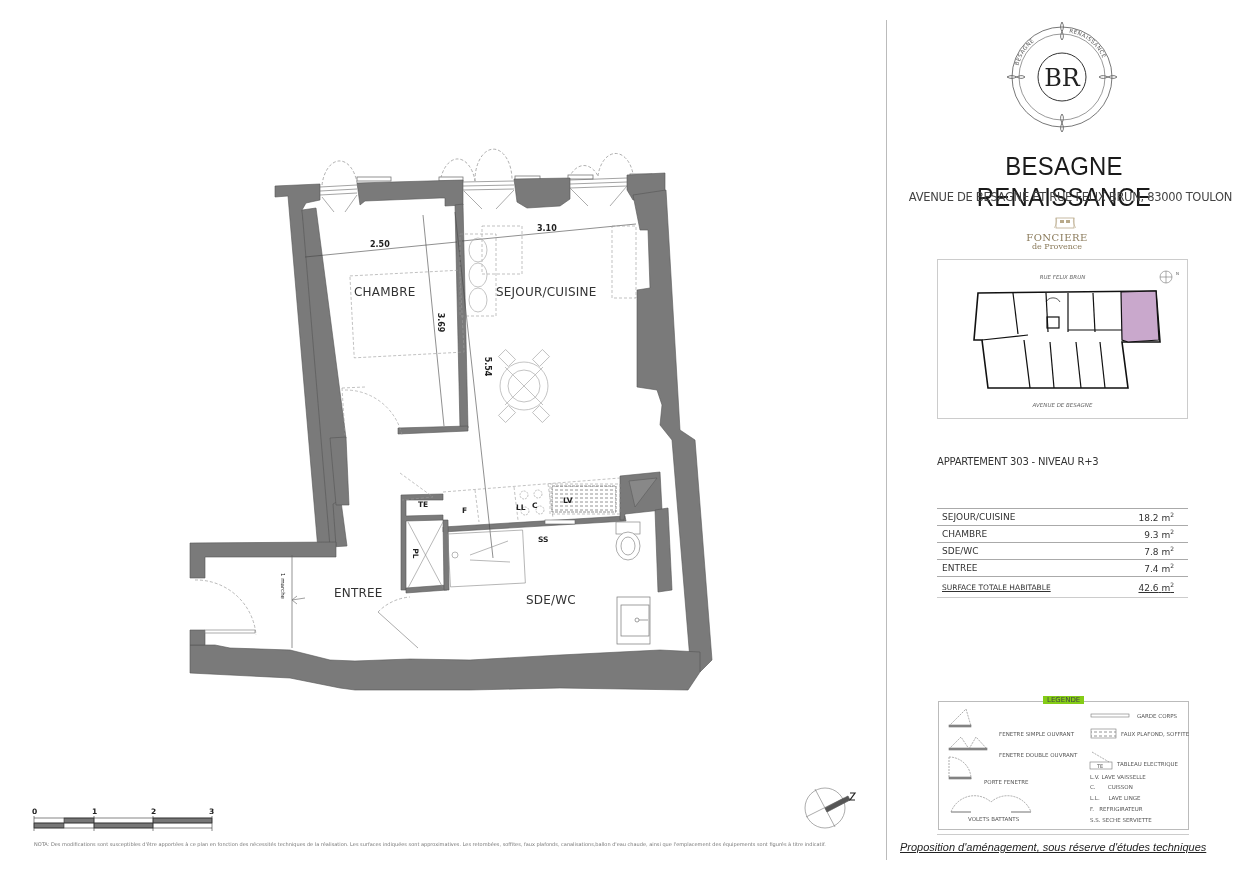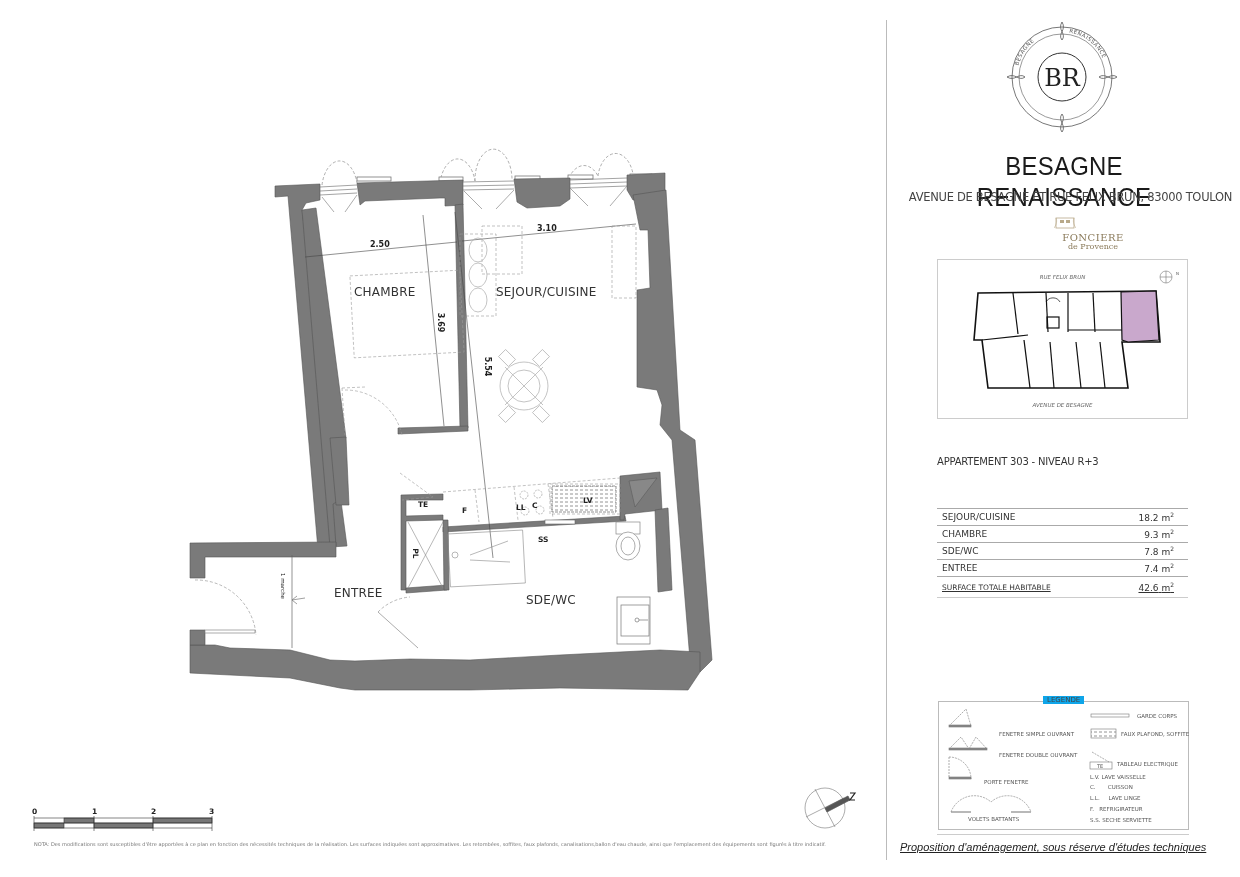--- a/index.html
+++ b/index.html
@@ -5,34 +5,34 @@
   html,body{margin:0;padding:0;background:#fff;}
   body{width:1240px;height:877px;position:relative;overflow:hidden;font-family:"Liberation Sans",sans-serif;color:#222;}
   .abs{position:absolute;}
   #plan-svg{position:absolute;left:0;top:0;}
   .room-label{position:absolute;font-family:"DejaVu Sans",sans-serif;font-size:12px;color:#333;letter-spacing:0.2px;white-space:nowrap;}
   .dim{position:absolute;font-family:"DejaVu Sans",sans-serif;font-size:8px;font-weight:bold;color:#222;white-space:nowrap;}
   .fixture{position:absolute;font-family:"DejaVu Sans",sans-serif;font-size:7.5px;font-weight:bold;color:#222;white-space:nowrap;}
   .divider-v{position:absolute;left:886px;top:20px;width:1px;height:840px;background:#bbb;}
   .title{position:absolute;left:906px;width:316px;top:151px;text-align:center;font-family:"Liberation Sans",sans-serif;font-size:26px;color:#1a1a1a;letter-spacing:0.3px;transform:scaleX(0.92);}
   .address{position:absolute;left:896px;width:336px;top:190px;text-align:right;font-family:"DejaVu Sans",sans-serif;font-size:11.5px;color:#444;letter-spacing:-0.3px;}
-  .fonciere{position:absolute;left:1028px;width:130px;top:233px;text-align:center;font-family:"DejaVu Serif",serif;font-size:10px;color:#8a7a5a;letter-spacing:0.5px;line-height:9px;}
+  .fonciere{position:absolute;left:992px;width:130px;top:233px;text-align:center;font-family:"DejaVu Serif",serif;font-size:10px;color:#8a7a5a;letter-spacing:0.5px;line-height:9px;}
   .fonciere small{display:block;font-size:8px;letter-spacing:0;}
   .keyplan{position:absolute;left:937px;top:259px;width:251px;height:160px;border:1px solid #ccc;box-sizing:border-box;}
   .keyplan .street{position:absolute;font-family:"DejaVu Sans",sans-serif;font-style:italic;font-size:5.5px;color:#666;width:100%;text-align:center;}
   .apt-title{position:absolute;left:937px;width:251px;top:456px;font-family:"DejaVu Sans",sans-serif;font-size:10px;color:#333;letter-spacing:-0.2px;}
   .surf-table{position:absolute;left:937px;top:508px;width:251px;border-collapse:collapse;font-family:"DejaVu Sans",sans-serif;font-size:9px;color:#333;}
   .surf-table td{padding:1px 5px;height:14px;border-bottom:1px solid #aaa;}
   .surf-table tr.first td{border-top:1px solid #aaa;}
   .surf-table td.v{text-align:right;padding-right:14px;}
   .surf-table tr.total td{font-size:7.5px;height:18px;border-top:1px solid #aaa;border-bottom:1px solid #ccc;text-decoration:underline;}
   .surf-table tr.total td.v{font-size:9px;}
   .surf-table sup{font-size:6px;}
   .legend{position:absolute;left:938px;top:701px;width:251px;height:129px;border:1px solid #bbb;box-sizing:border-box;}
-  .legend-title{position:absolute;left:104px;top:-6px;background:#0ea5e9;padding:0 4px;font-family:"DejaVu Sans",sans-serif;font-size:7px;color:#444;}
+  .legend-title{position:absolute;left:104px;top:-6px;background:#84cc16;padding:0 4px;font-family:"DejaVu Sans",sans-serif;font-size:7px;color:#444;}
   .lg-txt{position:absolute;font-family:"DejaVu Sans",sans-serif;font-size:5.5px;color:#555;white-space:nowrap;}
   .disclaimer{position:absolute;left:900px;width:330px;top:841px;text-align:left;font-family:"Liberation Sans",sans-serif;font-style:italic;font-size:11px;color:#222;text-decoration:underline;}
   .hr-bottom{position:absolute;left:937px;width:252px;top:834px;height:1px;background:#ccc;}
   .note{position:absolute;left:34px;top:841px;width:840px;font-family:"DejaVu Sans",sans-serif;font-size:5px;color:#777;white-space:nowrap;overflow:hidden;}
   .scale-num{position:absolute;font-family:"DejaVu Sans",sans-serif;font-size:7.5px;font-weight:bold;color:#222;}
 </style>
 </head>
 <body>
 
 <svg id="plan-svg" width="880" height="877" viewBox="0 0 880 877">
@@ -225,21 +225,21 @@
 
 <div class="dim" style="left:370px;top:240px;">2.50</div>
 <div class="dim" style="left:537px;top:224px;">3.10</div>
 <div class="dim" style="left:431px;top:318px;transform:rotate(90deg);">3.69</div>
 <div class="dim" style="left:478px;top:362px;transform:rotate(90deg);">5.54</div>
 
 <div class="fixture" style="left:418px;top:500px;">TE</div>
 <div class="fixture" style="left:462px;top:506px;">F</div>
 <div class="fixture" style="left:496px;top:503px;margin-left:20px;">LL</div>
 <div class="fixture" style="left:532px;top:501px;">C</div>
-<div class="fixture" style="left:563px;top:496px;margin-left:20px;">LV</div>
+<div class="fixture" style="left:563px;top:496px;">LV</div>
 <div class="fixture" style="left:538px;top:535px;">SS</div>
 <div class="fixture" style="left:410px;top:549px;transform:rotate(90deg);">PL</div>
 <div class="dim" style="left:270px;top:583px;font-size:5.5px;font-weight:normal;transform:rotate(90deg);">1 marche</div>
 
 <div class="scale-num" style="left:32px;top:807px;">0</div>
 <div class="scale-num" style="left:92px;top:807px;">1</div>
 <div class="scale-num" style="left:151px;top:807px;">2</div>
 <div class="scale-num" style="left:209px;top:807px;">3</div>
 
 <div class="note">NOTA: Des modifications sont susceptibles d'être apportées à ce plan en fonction des nécessités techniques de la réalisation. Les surfaces indiquées sont approximatives. Les retombées, soffites, faux plafonds, canalisations,ballon d'eau chaude, ainsi que l'emplacement des équipements sont figurés à titre indicatif.</div>

